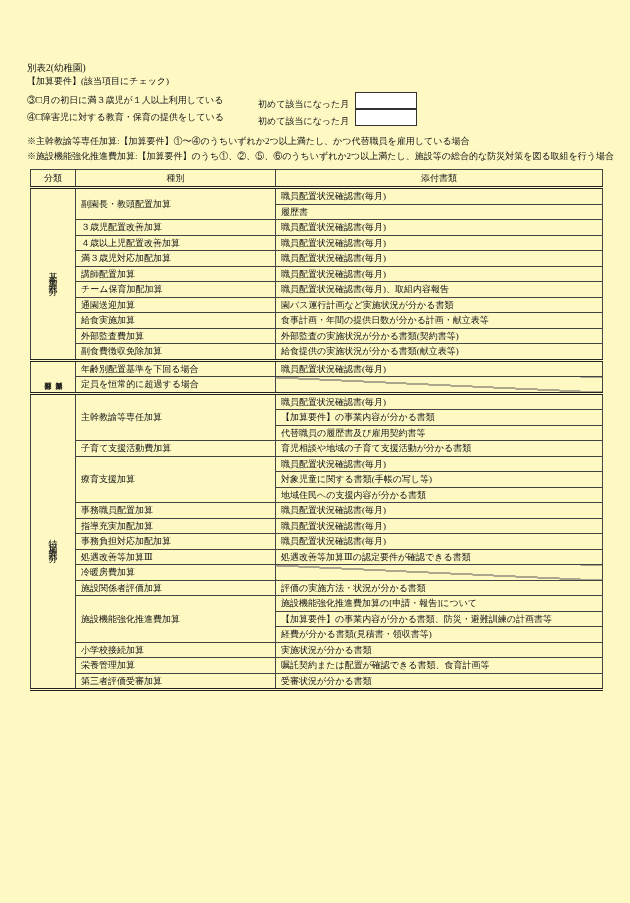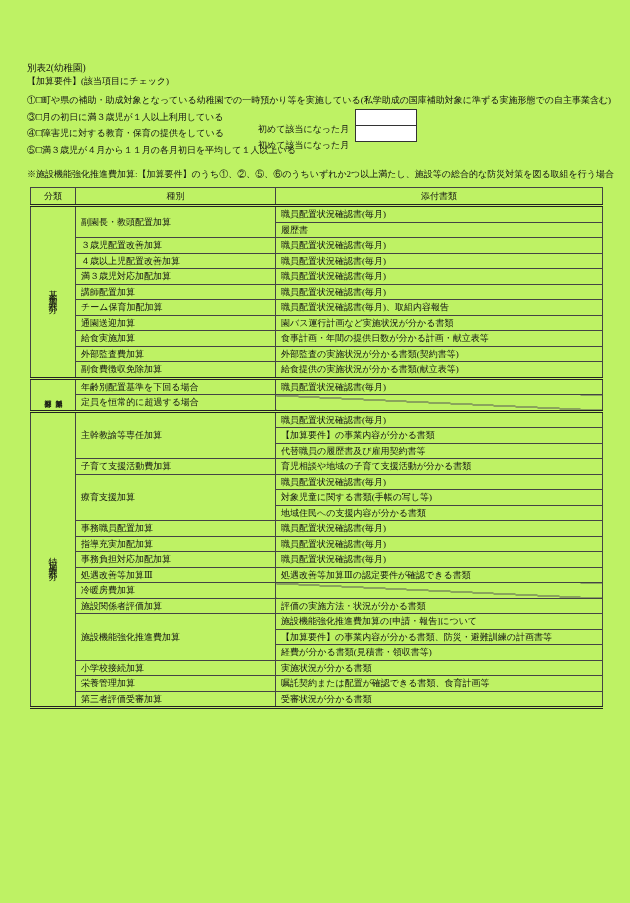--- a/index.html
+++ b/index.html
@@ -1,33 +1,33 @@
 <!DOCTYPE html>
 <html lang="ja"><head>
 <meta charset="utf-8">
 <style>
   html,body{margin:0;padding:0;background:#fff;}
   .page{
     position:relative;
     width:630px;height:903px;
-    background:#bef264;
+    background:#fef9c3;
     color:#111;
     font-family:"Liberation Serif","DejaVu Serif",serif;
     font-size:9px;
     box-sizing:border-box;
     padding:62px 27px 0 27px;
     overflow:hidden;
   }
   .doc-title{font-size:9.5px;}
   .req-heading{}
   .req-list{margin-top:4px;}
   .req-line{position:relative;height:16.5px;line-height:16.5px;white-space:nowrap;}
   .num{display:inline;}
   .cb{display:inline;font-size:10px;}
-  .suffix{position:absolute;left:231px;top:12px;}
+  .suffix{position:absolute;left:231px;top:4px;}
   .month-box{
     position:absolute;left:328px;top:0;
     width:60px;height:15px;
     border:0.8px solid #333;
     background:#fff;
   }
   .notes{margin-top:9px;}
   .note-line{line-height:15px;white-space:nowrap;}
   .att-heading{margin-top:34px;}
   table.att{
@@ -66,38 +66,33 @@
 <body>
 
 <div class="page">
 
   <div class="doc-title">別表2(幼稚園)</div>
 
   <div class="req-heading">【加算要件】(該当項目にチェック)</div>
 
   <div class="req-list">
     <div class="req-line">
-      <span class="num">①</span><span class="cb">□</span><span class="txt">町や県の補助・助成対象となっている幼稚園での一時預かり等を実施している(私学助成の国庫補助対象に準ずる実施形態での自主事業含む)</span>
-    </div>
-    <div class="req-line">
       <span class="num">③</span><span class="cb">□</span><span class="txt">月の初日に満３歳児が１人以上利用している</span>
       <span class="suffix">初めて該当になった月</span>
       <span class="month-box"></span>
     </div>
     <div class="req-line">
       <span class="num">④</span><span class="cb">□</span><span class="txt">障害児に対する教育・保育の提供をしている</span>
       <span class="suffix">初めて該当になった月</span>
       <span class="month-box"></span>
     </div>
-    <div class="req-line">
-      <span class="num">⑤</span><span class="cb">□</span><span class="txt">満３歳児が４月から１１月の各月初日を平均して１人以上いる</span>
-    </div>
   </div>
 
   <div class="notes">
+    <div class="note-line">※主幹教諭等専任加算:【加算要件】①〜④のうちいずれか2つ以上満たし、かつ代替職員を雇用している場合</div>
     <div class="note-line">※施設機能強化推進費加算:【加算要件】のうち①、②、⑤、⑥のうちいずれか2つ以上満たし、施設等の総合的な防災対策を図る取組を行う場合</div>
   </div>
 
 
   <table class="att">
     <colgroup>
       <col style="width:45px">
       <col style="width:200px">
       <col style="width:327px">
     </colgroup>

